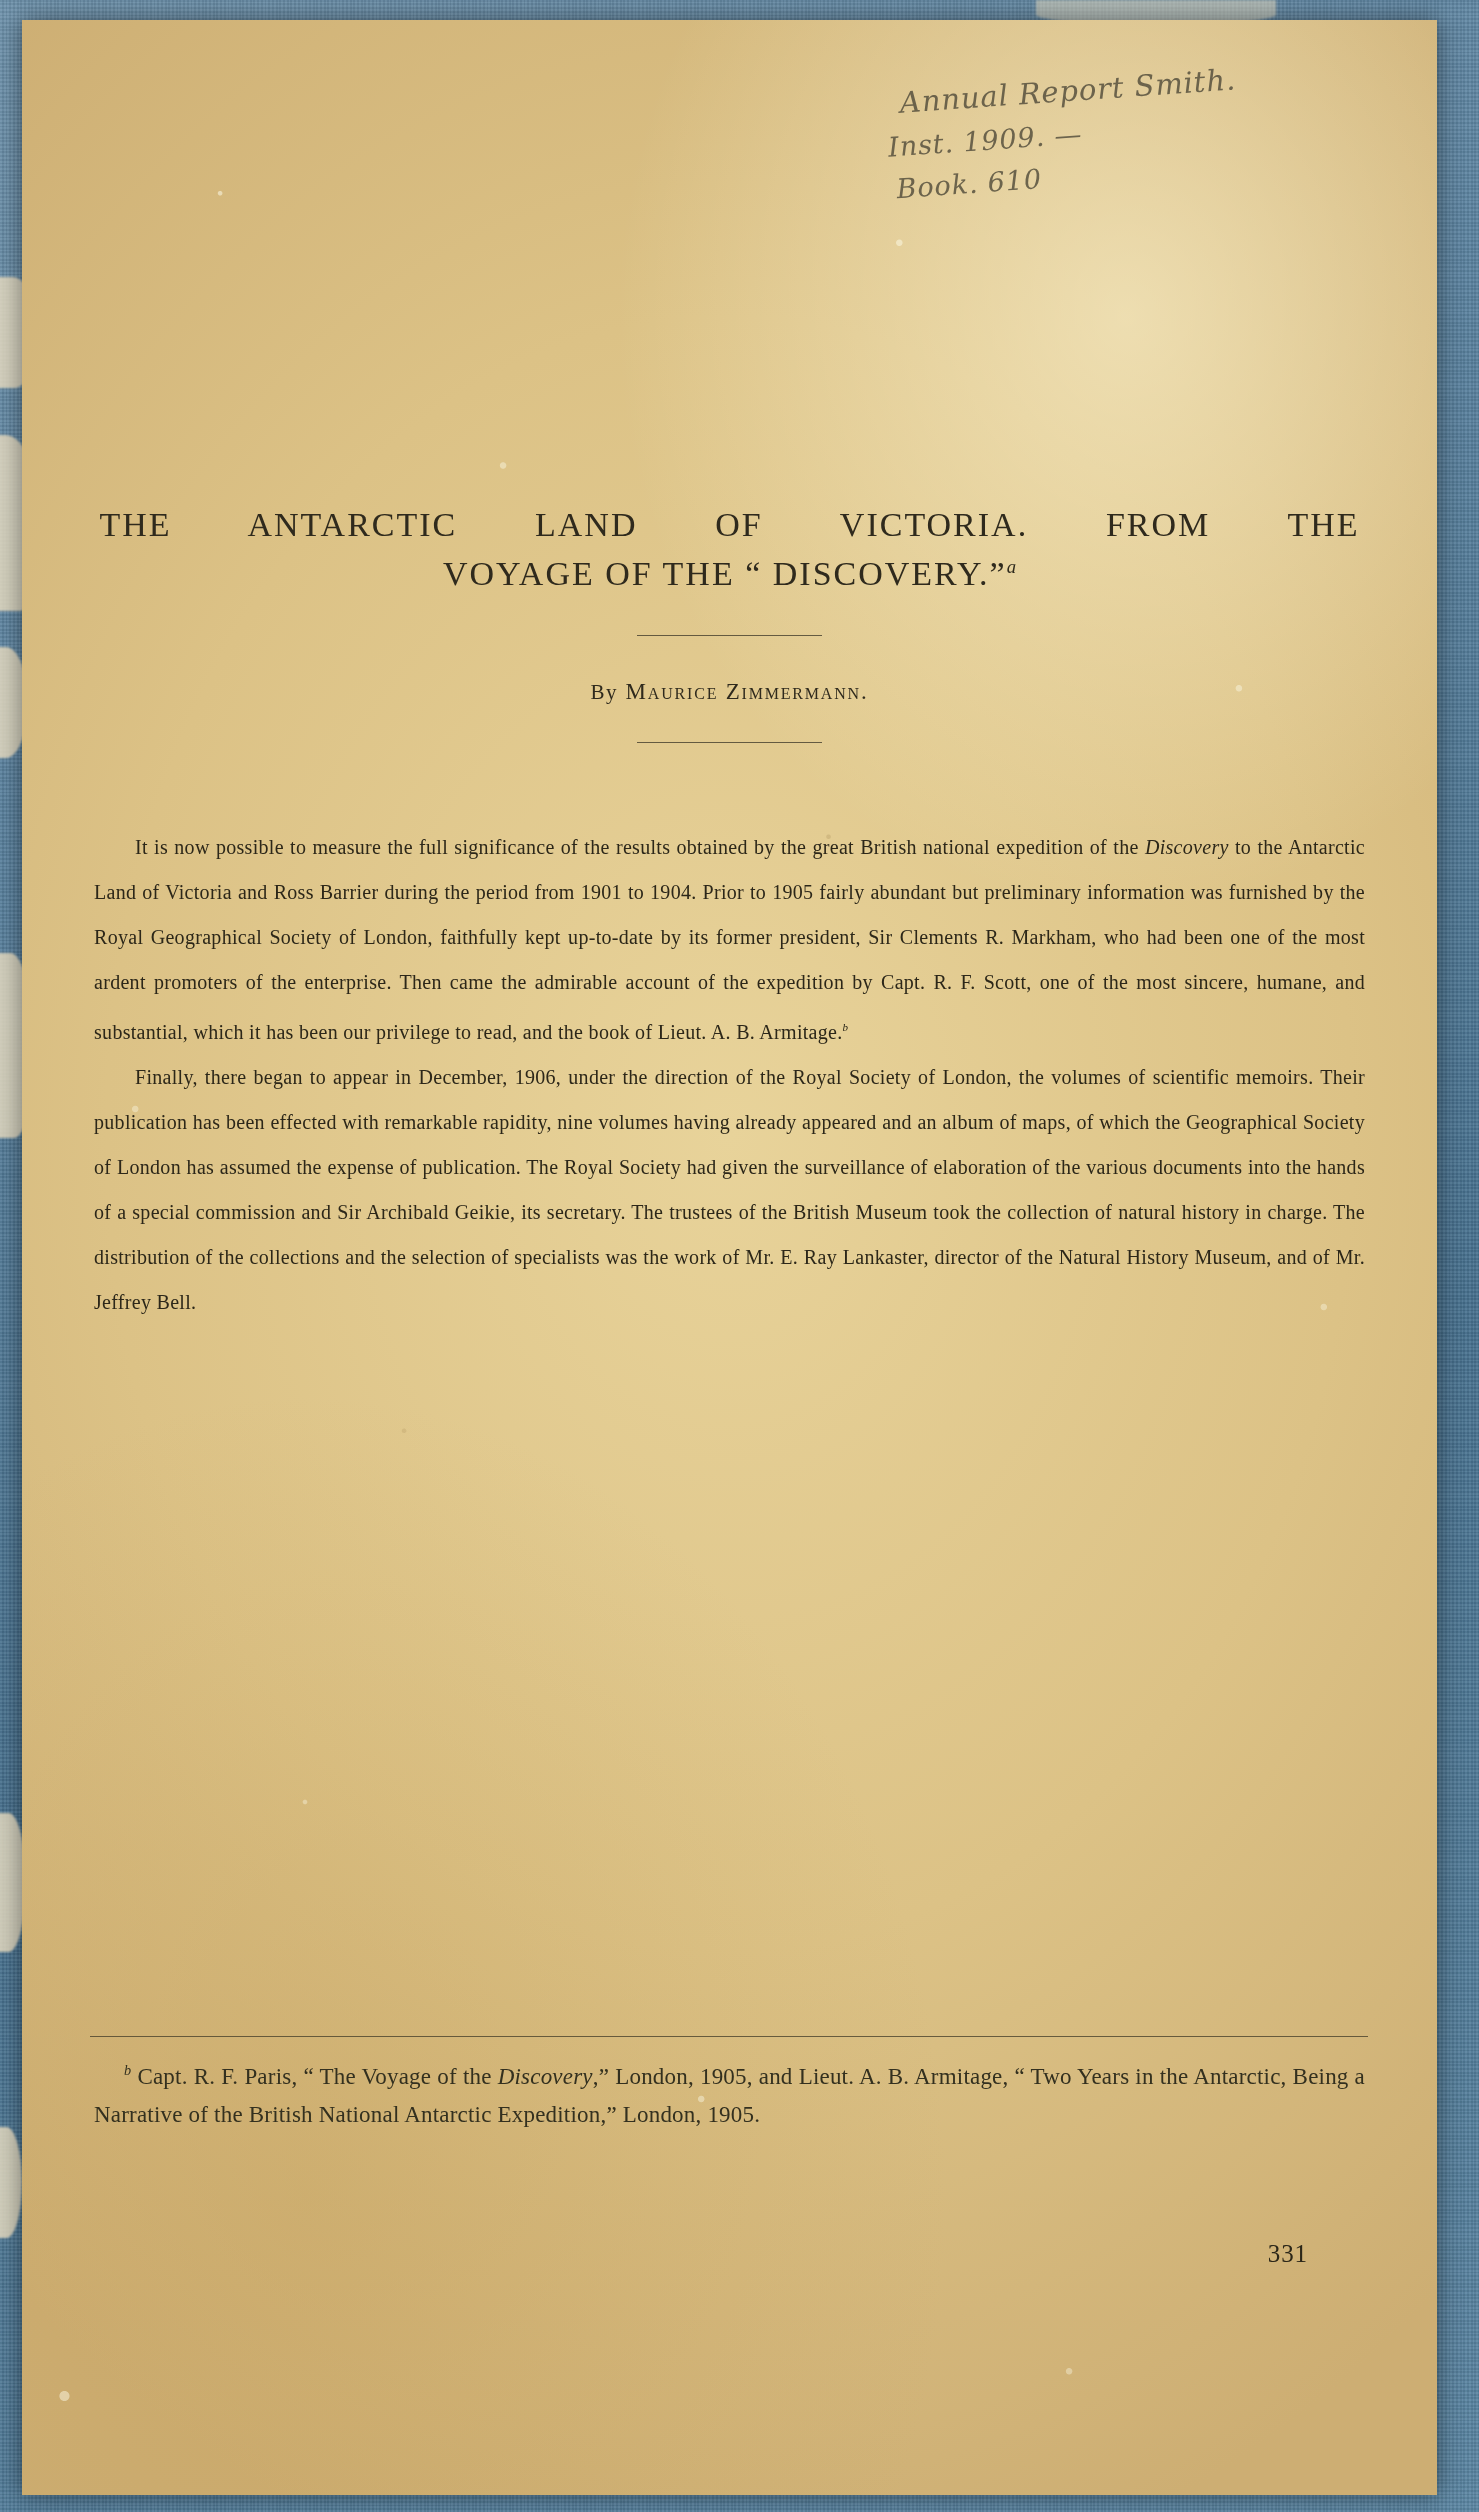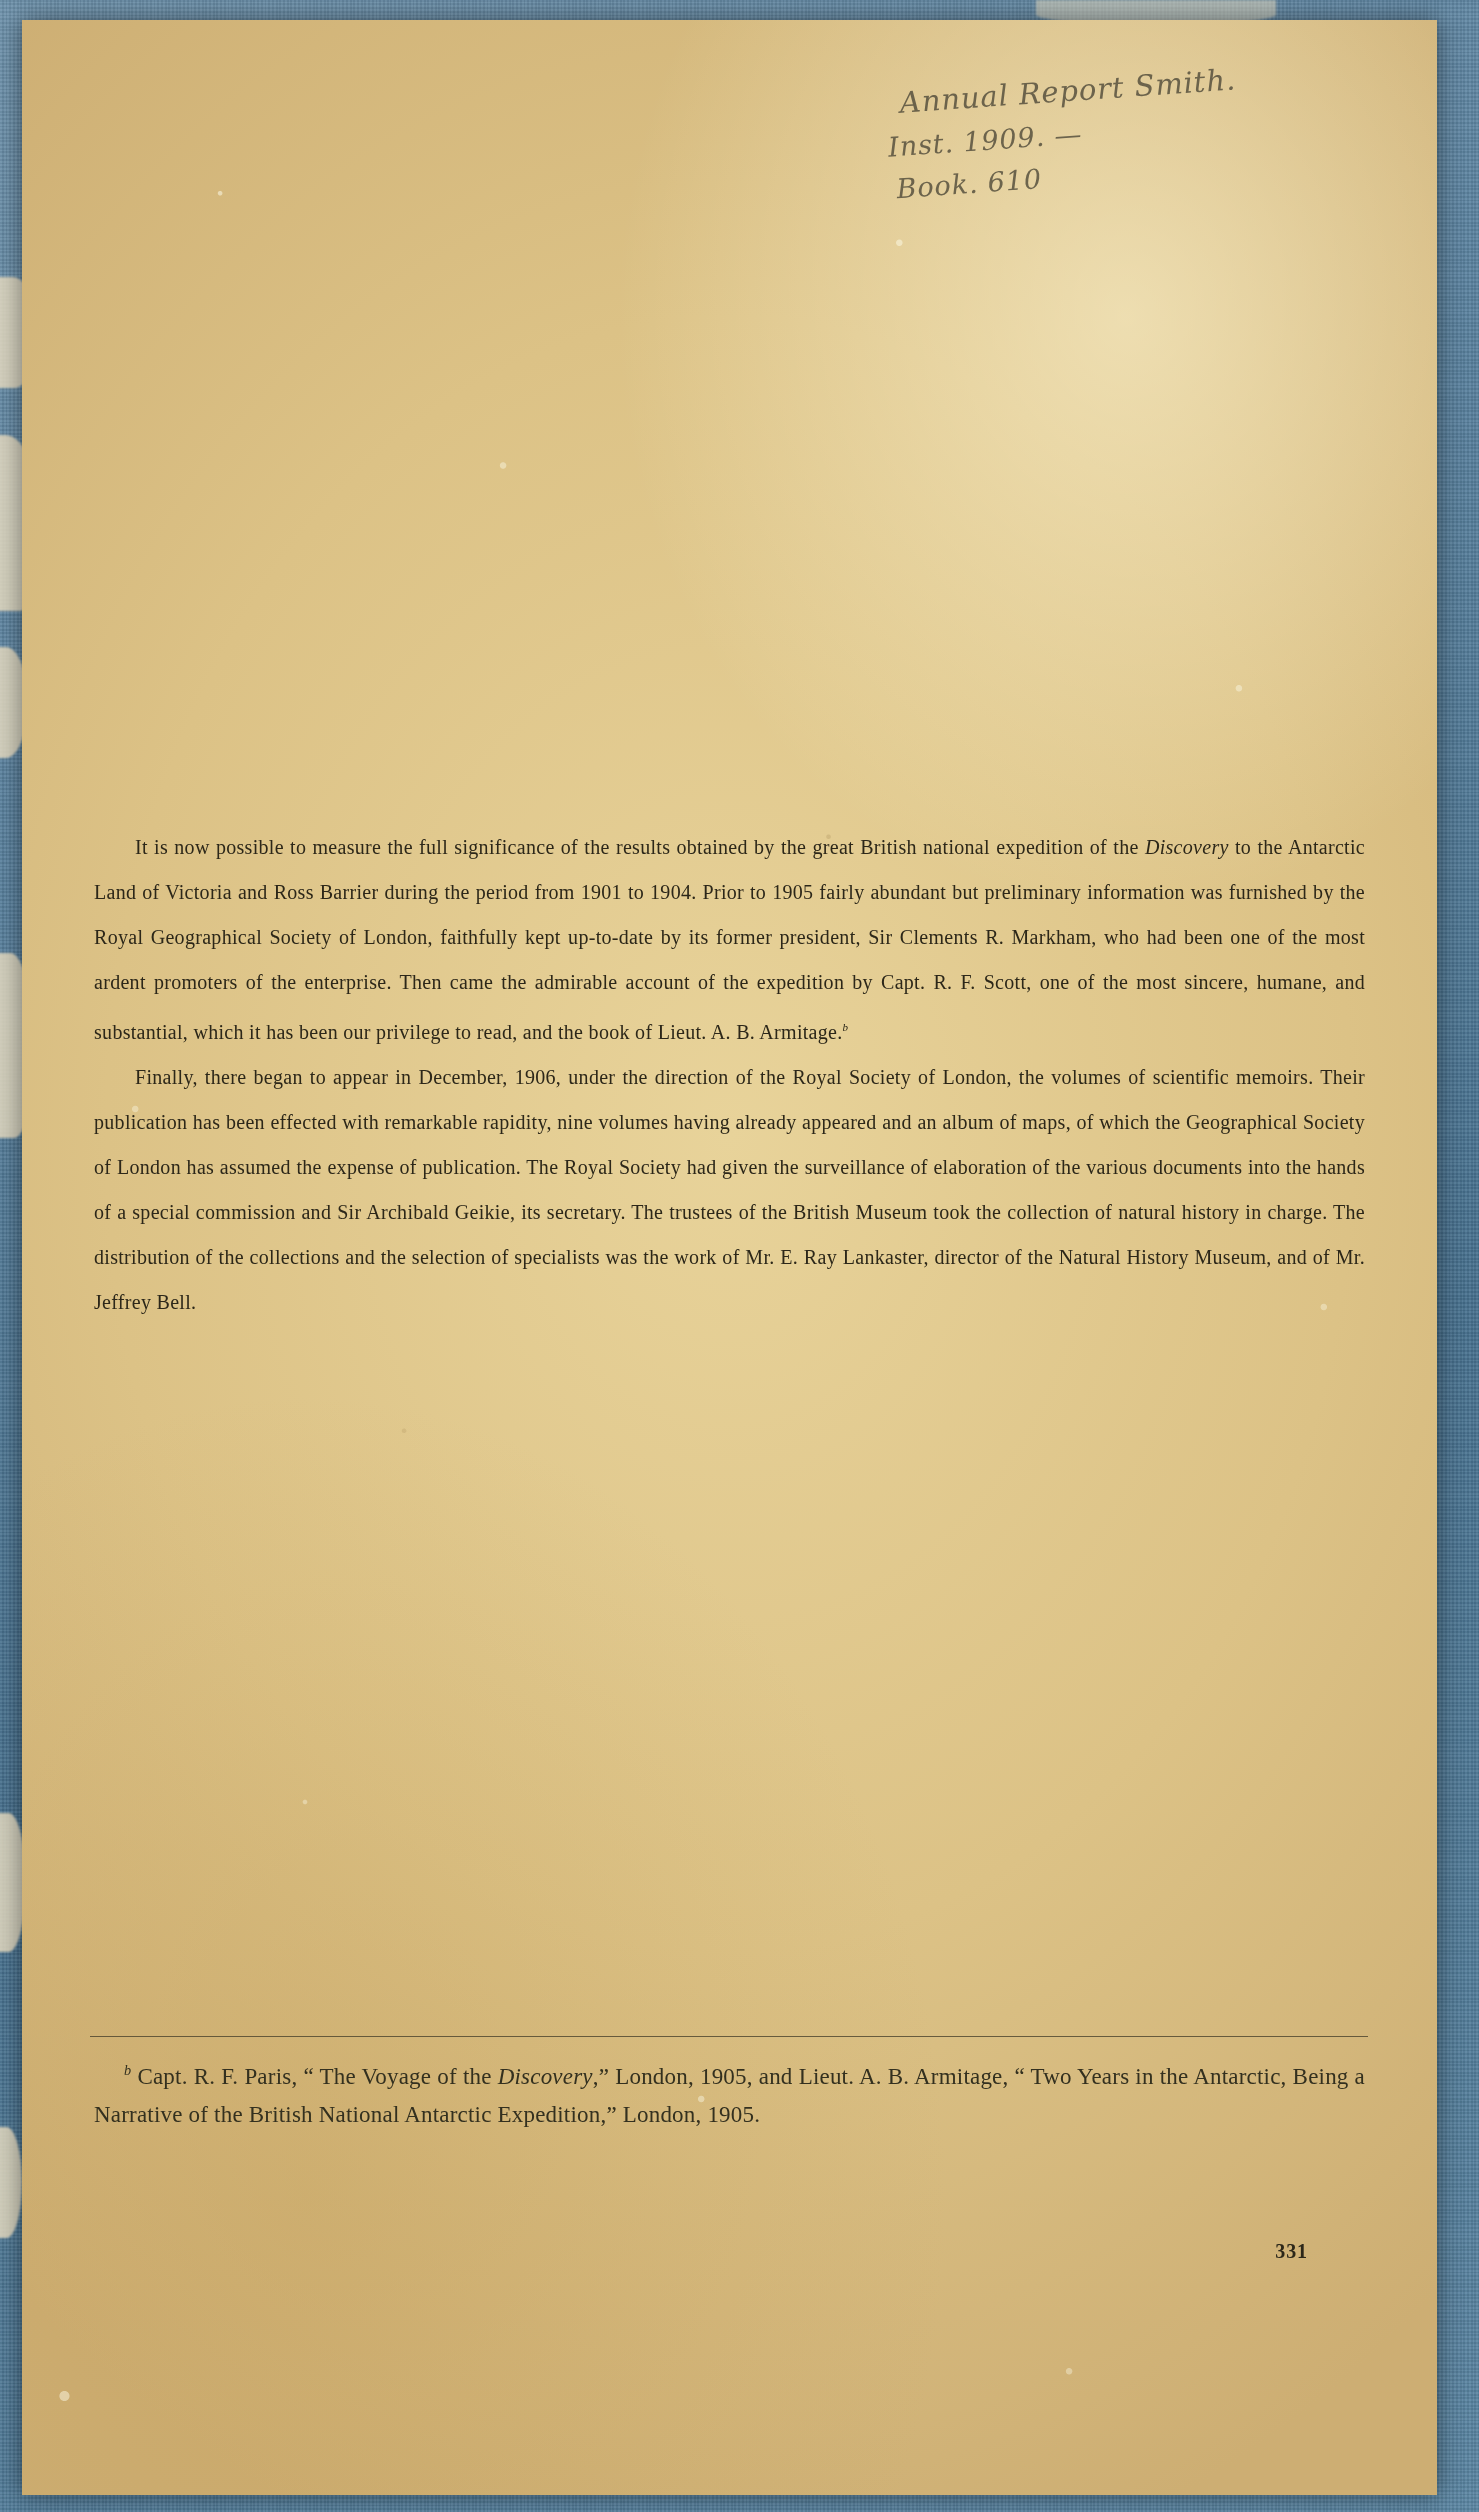--- a/index.html
+++ b/index.html
@@ -172,22 +172,22 @@
   #footnotes p { margin: 0; }
   #footnotes p.fn1 { text-indent: 43px; }
   #footnotes p.fn2 { text-indent: 30px; }
   #footnotes em { font-style: italic; }
   #footnotes sup { font-size: 0.62em; font-style: italic; vertical-align: super; }
 
   #page-number {
     position: absolute;
     right: 129px;
     top: 2220px;
-    font-size: 20px;
-    font-weight: bold;
+    font-size: 25px;
+    font-weight: normal;
     color: #2c2719;
     letter-spacing: 0.9px;
   }
 </style>
 </head>
 <body>
 
 <div id="scan">
 
   <div class="tear t1"></div>
@@ -200,20 +200,37 @@
 
   <div id="page">
     <div id="page-inner">
 
       <div id="annotation">
         <span class="hw l1">Annual Report Smith.</span>
         <span class="hw l2">Inst. 1909. —</span>
         <span class="hw l3">Book. 610</span>
       </div>
 
+      <div id="title-block">
+        <div id="doc-title">
+          <span class="line1">THE  ANTARCTIC  LAND  OF  VICTORIA.  FROM  THE</span>
+          <span class="line2">
+            <span>VOYAGE OF THE “ DISCOVERY.”</span><sup class="fn">a</sup>
+          </span>
+        </div>
+
+        <div class="rule"></div>
+
+        <div id="byline">
+          <span class="by">By</span>
+          <span>Maurice Zimmermann.</span>
+        </div>
+
+        <div class="rule"></div>
+      </div>
 
       <div id="body-text">
         <p><span>It is now possible to measure the full significance of the results obtained by the great British national expedition of the </span><em>Discovery</em><span> to the Antarctic Land of Victoria and Ross Barrier during the period from 1901 to 1904.  Prior to 1905 fairly abundant but preliminary information was furnished by the Royal Geographical Society of London, faithfully kept up-to-date by its former president, Sir Clements R. Markham, who had been one of the most ardent promoters of the enterprise.  Then came the admirable account of the expedition by Capt. R. F. Scott, one of the most sincere, humane, and substantial, which it has been our privilege to read, and the book of Lieut. A. B. Armitage.</span><sup class="fn">b</sup></p>
         <p>Finally, there began to appear in December, 1906, under the direction of the Royal Society of London, the volumes of scientific memoirs.  Their publication has been effected with remarkable rapidity, nine volumes having already appeared and an album of maps, of which the Geographical Society of London has assumed the expense of publication.  The Royal Society had given the surveillance of elaboration of the various documents into the hands of a special commission and Sir Archibald Geikie, its secretary.  The trustees of the British Museum took the collection of natural history in charge.  The distribution of the collections and the selection of specialists was the work of Mr. E. Ray Lankaster, director of the Natural History Museum, and of Mr. Jeffrey Bell.</p>
       </div>
 
       <div id="foot-rule"></div>
 
       <div id="footnotes">
         <p class="fn2"><sup>b</sup><span> Capt. R. F. Paris, “ The Voyage of the </span><em>Discovery</em><span>,” London, 1905, and Lieut. A. B. Armitage, “ Two Years in the Antarctic, Being a Narrative of the British National Antarctic Expedition,” London, 1905.</span></p>

